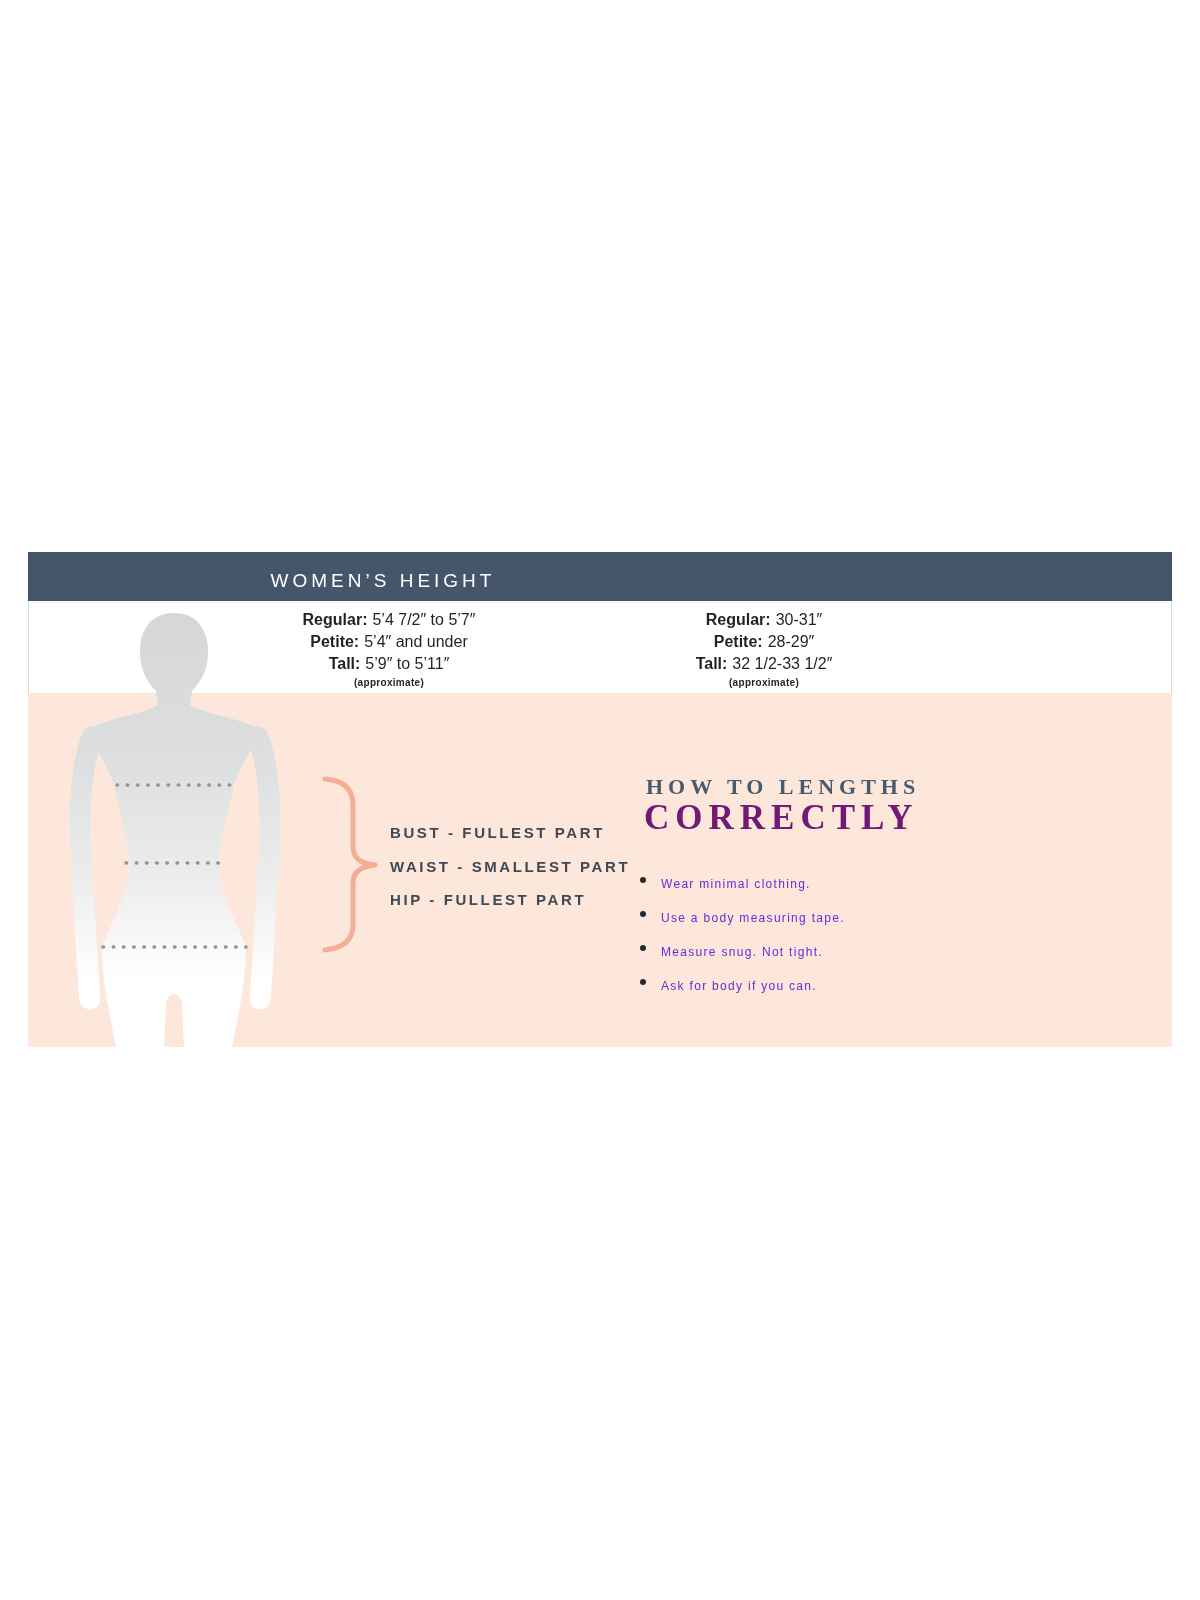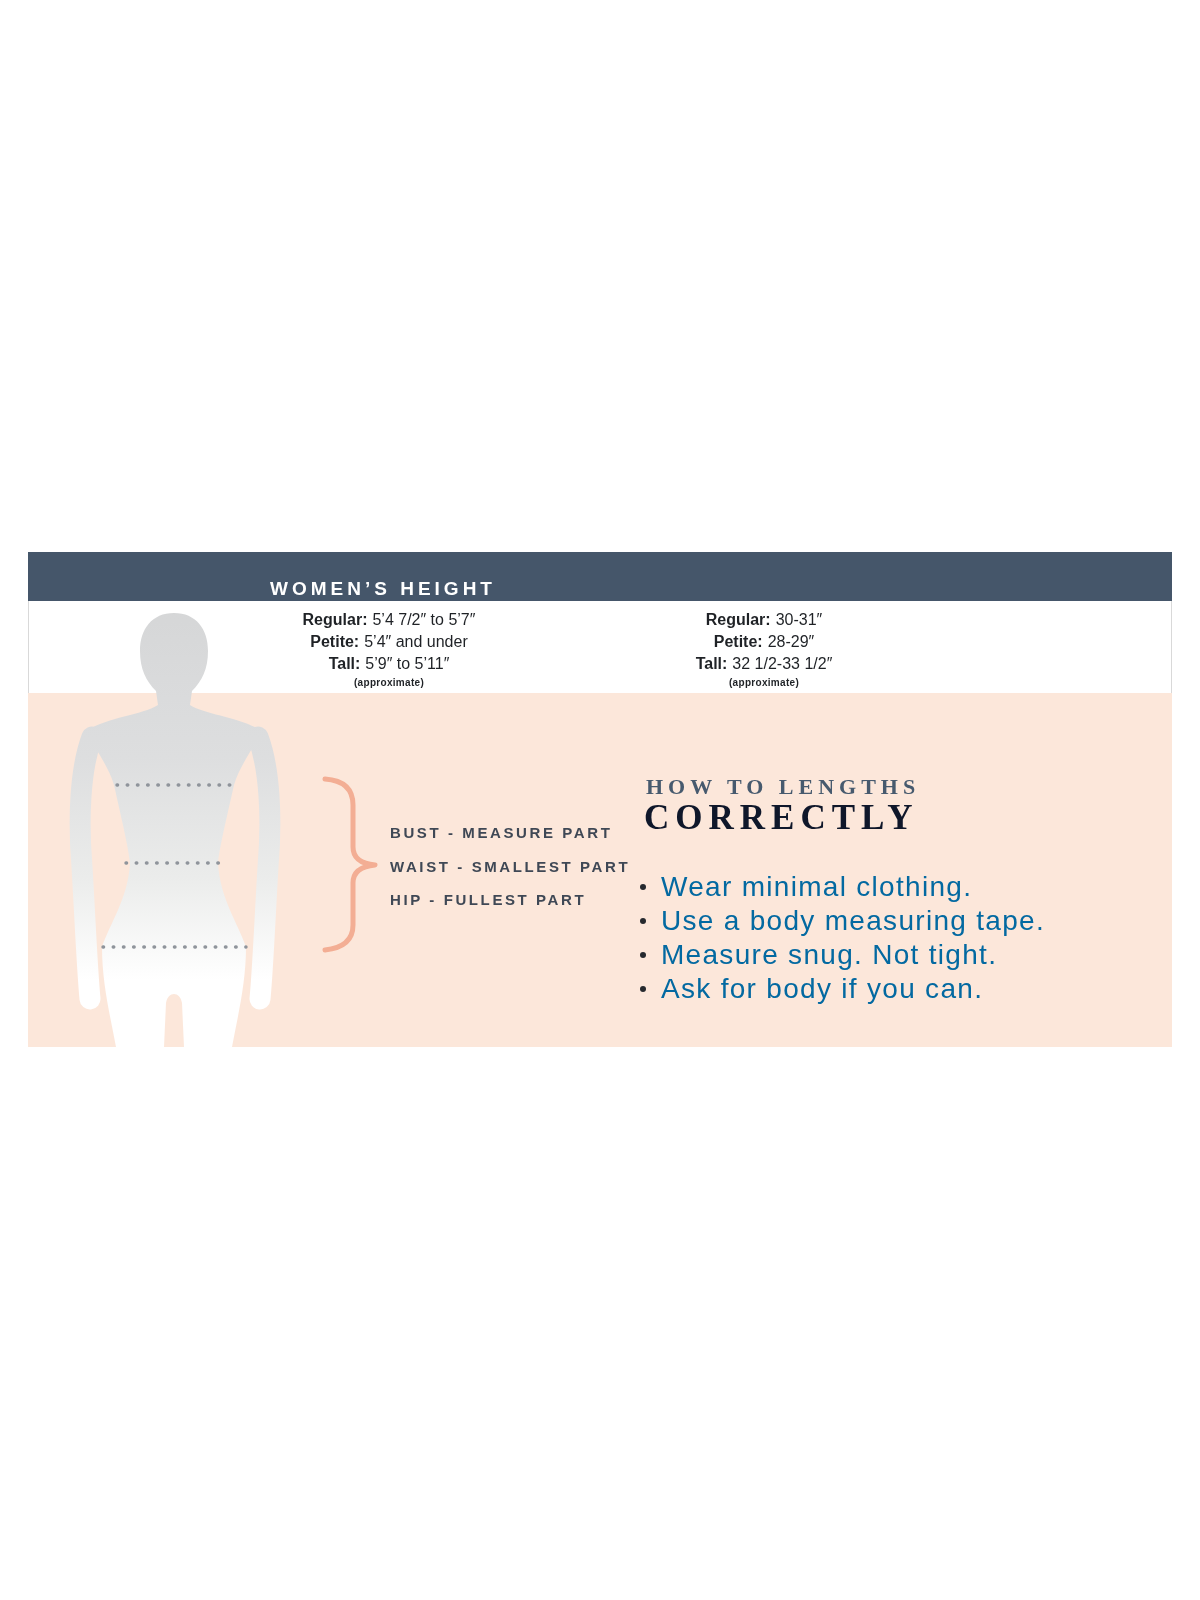--- a/index.html
+++ b/index.html
@@ -3,22 +3,22 @@
 <meta charset="utf-8">
 <style>
   html,body{margin:0;padding:0;background:#ffffff;}
   .canvas{
     position:relative;width:1200px;height:1600px;background:#ffffff;overflow:hidden;
     font-family:"Liberation Sans", sans-serif;
   }
   
   .banner{position:absolute;left:28px;top:552px;width:1144px;height:49px;background:#45566a;}
   .banner .title{
-    position:absolute;top:12px;height:49px;line-height:49px;transform:translateX(-50%);
-    color:#ffffff;font-weight:bold;font-size:19px;letter-spacing:4px;white-space:nowrap;
+    position:absolute;top:4px;height:49px;line-height:49px;transform:translateX(-50%);
+    color:#ffffff;font-weight:normal;font-size:19px;letter-spacing:4px;white-space:nowrap;
   }
   .banner .t1{left:355px;}
   .banner .t2{left:772px;}
   
   .info-band{
     position:absolute;left:28px;top:601px;width:1144px;height:92px;background:#ffffff;
     border-left:1px solid #d9d9d9;border-right:1px solid #d9d9d9;box-sizing:border-box;
   }
   .meas-col{position:absolute;top:609px;width:320px;text-align:center;color:#1f2226;}
   .meas-col.c1{left:229px;}
@@ -39,26 +39,26 @@
   .pl-hip{top:891px;}
   
   .howto-t1{
     position:absolute;left:646px;top:774px;
     font-family:"Liberation Serif", serif;font-weight:bold;font-size:22px;letter-spacing:5px;
     color:#475a6e;white-space:nowrap;
   }
   .howto-t2{
     position:absolute;left:644px;top:798px;
     font-family:"Liberation Serif", serif;font-weight:bold;font-size:35px;letter-spacing:6px;
-    color:#0f172a;white-space:nowrap;
+    color:#701a75;white-space:nowrap;
   }
   .howto-list{position:absolute;left:640px;top:877px;margin:0;padding:0;list-style:none;}
   .howto-list li{
-    display:flex;align-items:center;height:20px;margin-bottom:14px;
-    font-size:28px;letter-spacing:1.3px;color:#0369a1;white-space:nowrap;
+    display:flex;height:20px;margin-bottom:14px;
+    font-size:12px;letter-spacing:1.3px;color:#6d28d9;white-space:nowrap;
   }
   .howto-list .dot{
     width:6px;height:6px;border-radius:50%;background:#26292e;margin-right:15px;flex:0 0 auto;
   }
 </style>
 </head>
 <body>
 
 <div class="canvas">
 
@@ -136,21 +136,21 @@
 
     <line x1="61" y1="184" x2="176" y2="184" stroke="#8f949b" stroke-width="3.4" stroke-linecap="round" stroke-dasharray="0.6 9.6"></line>
     <line x1="70" y1="262" x2="166" y2="262" stroke="#8f949b" stroke-width="3.4" stroke-linecap="round" stroke-dasharray="0.6 9.6"></line>
     <line x1="47" y1="346" x2="190" y2="346" stroke="#8f949b" stroke-width="3.4" stroke-linecap="round" stroke-dasharray="0.6 9.6"></line>
   </svg>
 
   <svg class="brace" viewBox="0 0 62 182">
     <path d="M 5 6 Q 33 8 33 32 L 33 74 Q 33 90 55 92 Q 33 94 33 110 L 33 152 Q 33 174 5 177" fill="none" stroke="#f3ae94" stroke-width="5" stroke-linecap="round" stroke-linejoin="round"></path>
   </svg>
 
-  <div class="point-label pl-bust">BUST - MEASURE PART</div>
+  <div class="point-label pl-bust">BUST - FULLEST PART</div>
   <div class="point-label pl-waist">WAIST - SMALLEST PART</div>
   <div class="point-label pl-hip">HIP - FULLEST PART</div>
 
   <div class="howto-t1">HOW TO LENGTHS</div>
   <div class="howto-t2">CORRECTLY</div>
 
   <ul class="howto-list">
     <li>
       <span class="dot"></span>
       <span>Wear minimal clothing.</span>

